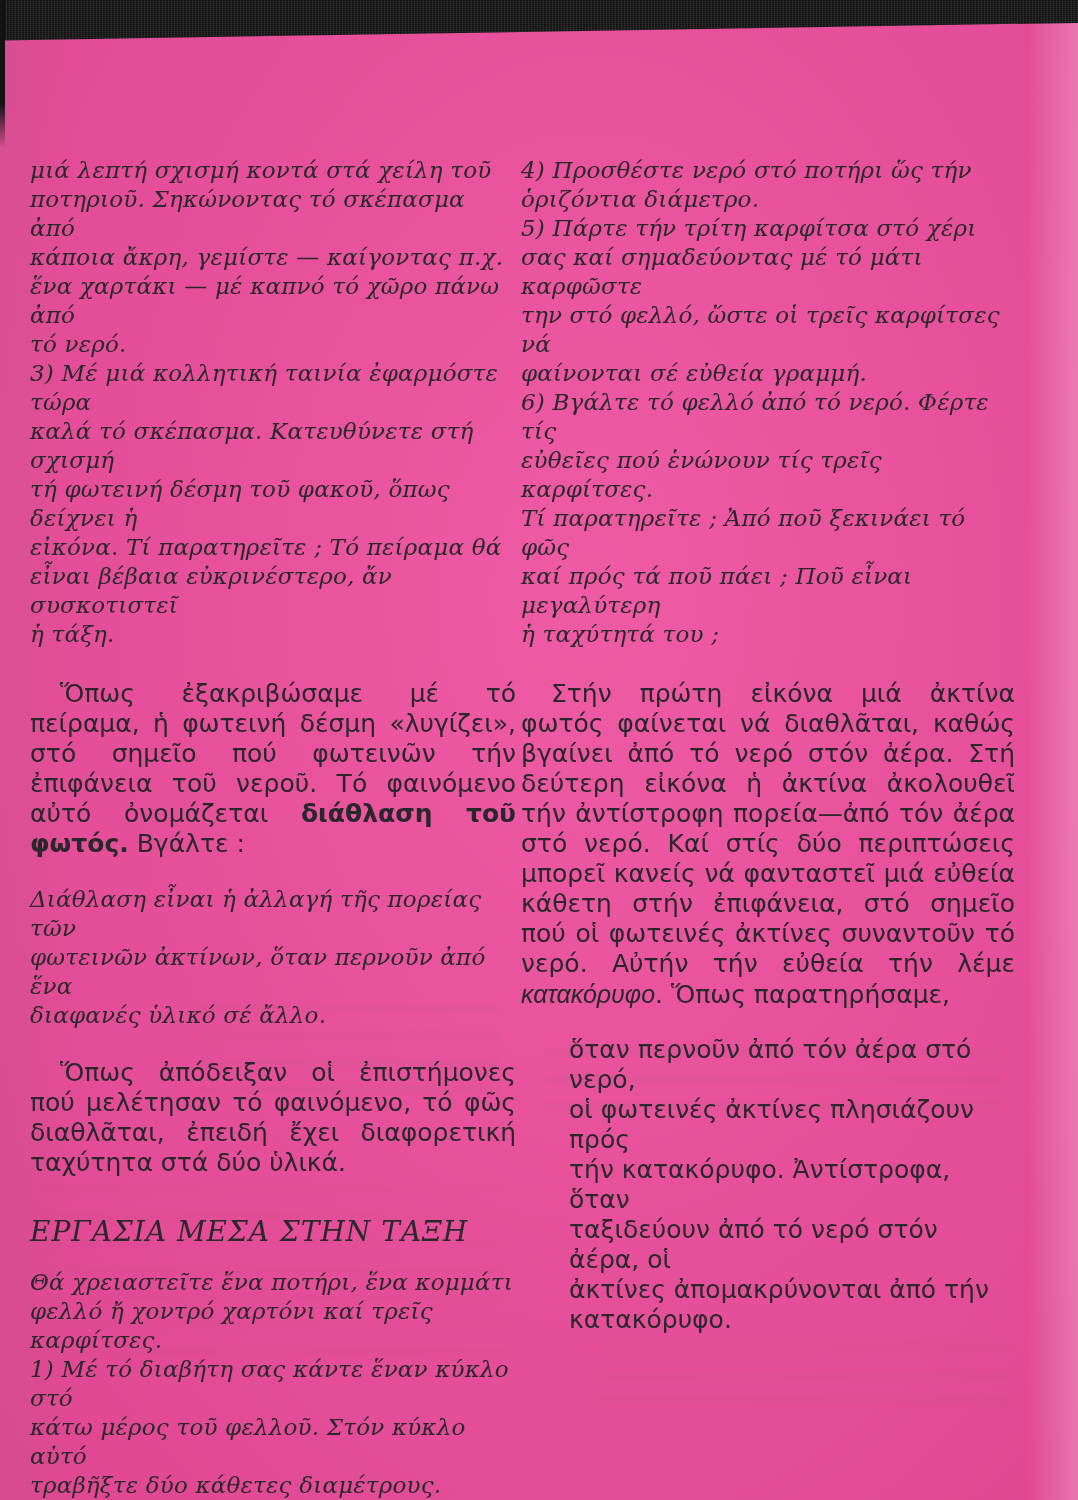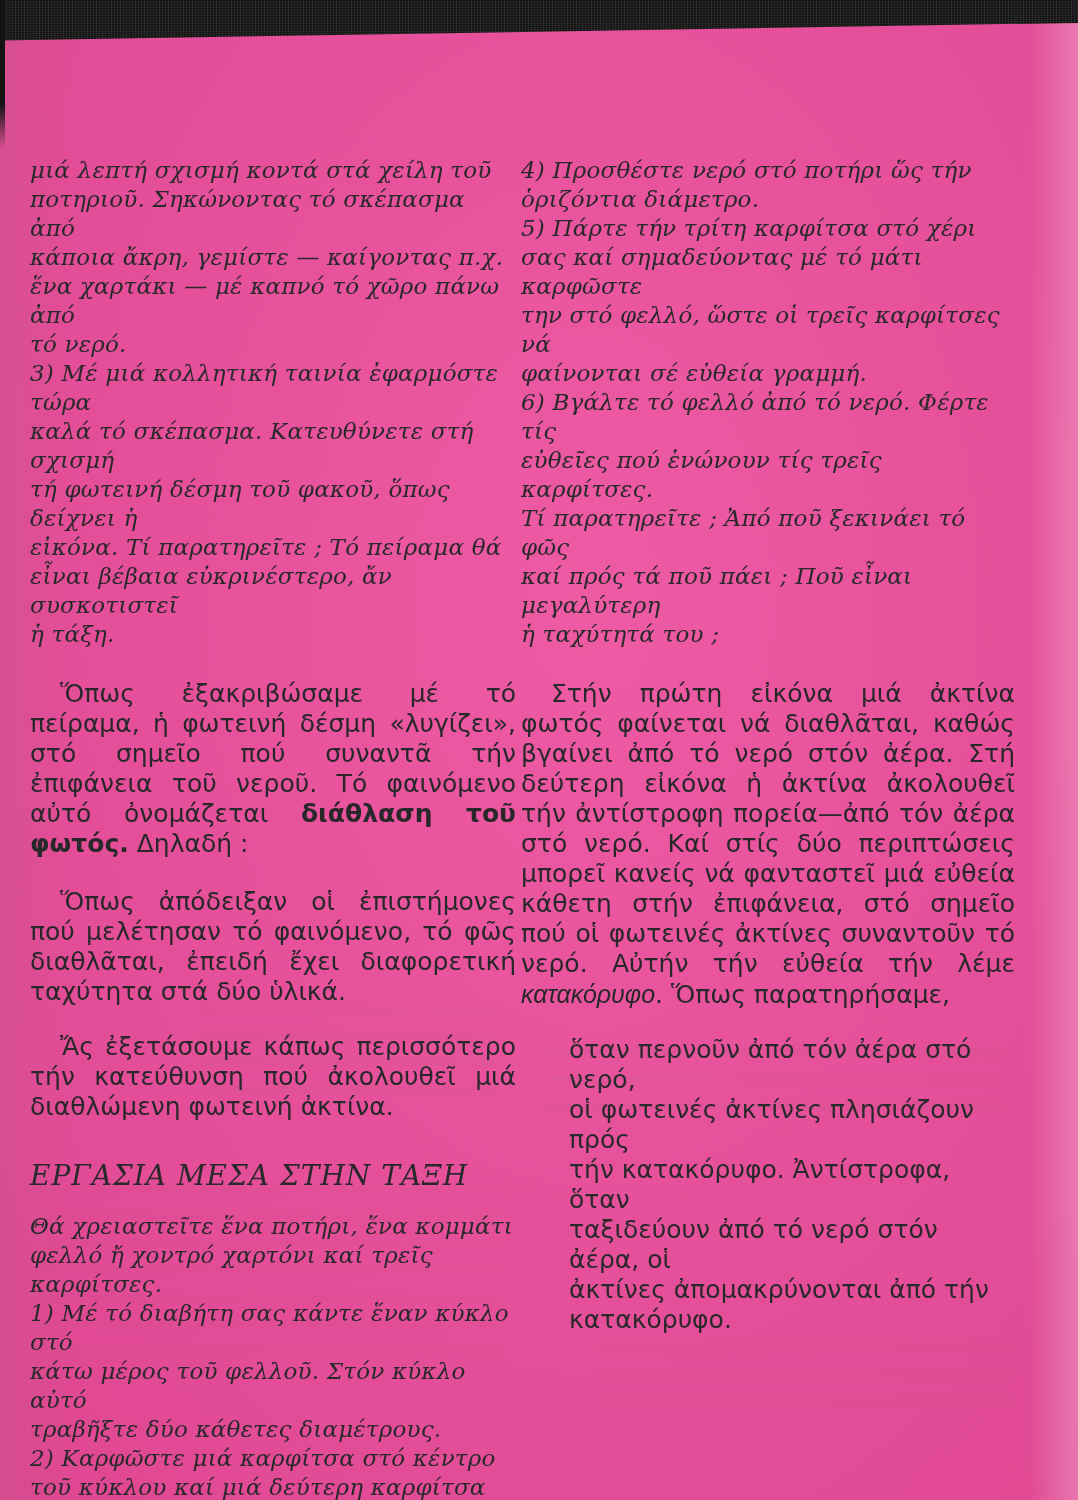--- a/index.html
+++ b/index.html
@@ -117,26 +117,28 @@
 κάποια ἄκρη, γεμίστε — καίγοντας π.χ.
 ἕνα χαρτάκι — μέ καπνό τό χῶρο πάνω ἀπό
 τό νερό.
 3) Μέ μιά κολλητική ταινία ἐφαρμόστε τώρα
 καλά τό σκέπασμα. Κατευθύνετε στή σχισμή
 τή φωτεινή δέσμη τοῦ φακοῦ, ὅπως δείχνει ἡ
 εἰκόνα. Τί παρατηρεῖτε ; Τό πείραμα θά
 εἶναι βέβαια εὐκρινέστερο, ἄν συσκοτιστεῖ
 ἡ τάξη.</div>
 
-    <p class="sans m-p1"><span class="indent"></span><span>Ὅπως ἐξακριβώσαμε μέ τό πείραμα, ἡ φωτεινή δέσμη «λυγίζει», στό σημεῖο πού συναντᾶ τήν ἐπιφάνεια τοῦ νεροῦ. Τό φαινόμενο αὐτό ὀνομάζεται </span><span class="bold">διάθλαση τοῦ φωτός.</span><span> Δηλαδή :</span></p>
+    <p class="sans m-p1"><span class="indent"></span><span>Ὅπως ἐξακριβώσαμε μέ τό πείραμα, ἡ φωτεινή δέσμη «λυγίζει», στό σημεῖο πού φωτεινῶν τήν ἐπιφάνεια τοῦ νεροῦ. Τό φαινόμενο αὐτό ὀνομάζεται </span><span class="bold">διάθλαση τοῦ φωτός.</span><span> Βγάλτε :</span></p>
 
+    <div class="it m-def">Διάθλαση εἶναι ἡ ἀλλαγή τῆς πορείας τῶν
+φωτεινῶν ἀκτίνων, ὅταν περνοῦν ἀπό ἕνα
+διαφανές ὑλικό σέ ἄλλο.</div>
 
     <p class="sans m-p2"><span class="indent"></span><span>Ὅπως ἀπόδειξαν οἱ ἐπιστήμονες πού μελέτησαν τό φαινόμενο, τό φῶς διαθλᾶται, ἐπειδή ἔχει διαφορετική ταχύτητα στά δύο ὑλικά.</span></p>
 
-    <p class="sans m-p3"><span class="indent"></span><span>Ἄς ἐξετάσουμε κάπως περισσότερο τήν κατεύθυνση πού ἀκολουθεῖ μιά διαθλώμενη φωτεινή ἀκτίνα.</span></p>
 
     <div class="heading">ΕΡΓΑΣΙΑ ΜΕΣΑ ΣΤΗΝ ΤΑΞΗ</div>
 
     <div class="it m-work">Θά χρειαστεῖτε ἕνα ποτήρι, ἕνα κομμάτι
 φελλό ἤ χοντρό χαρτόνι καί τρεῖς καρφίτσες.
 1) Μέ τό διαβήτη σας κάντε ἕναν κύκλο στό
 κάτω μέρος τοῦ φελλοῦ. Στόν κύκλο αὐτό
 τραβῆξτε δύο κάθετες διαμέτρους.
 2) Καρφῶστε μιά καρφίτσα στό κέντρο
 τοῦ κύκλου καί μιά δεύτερη καρφίτσα

